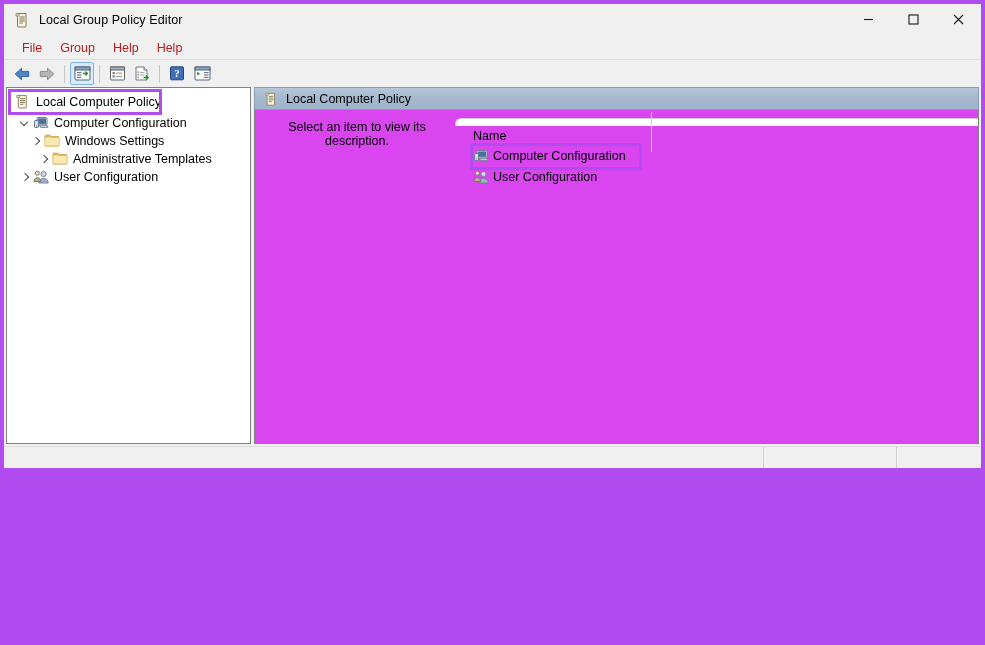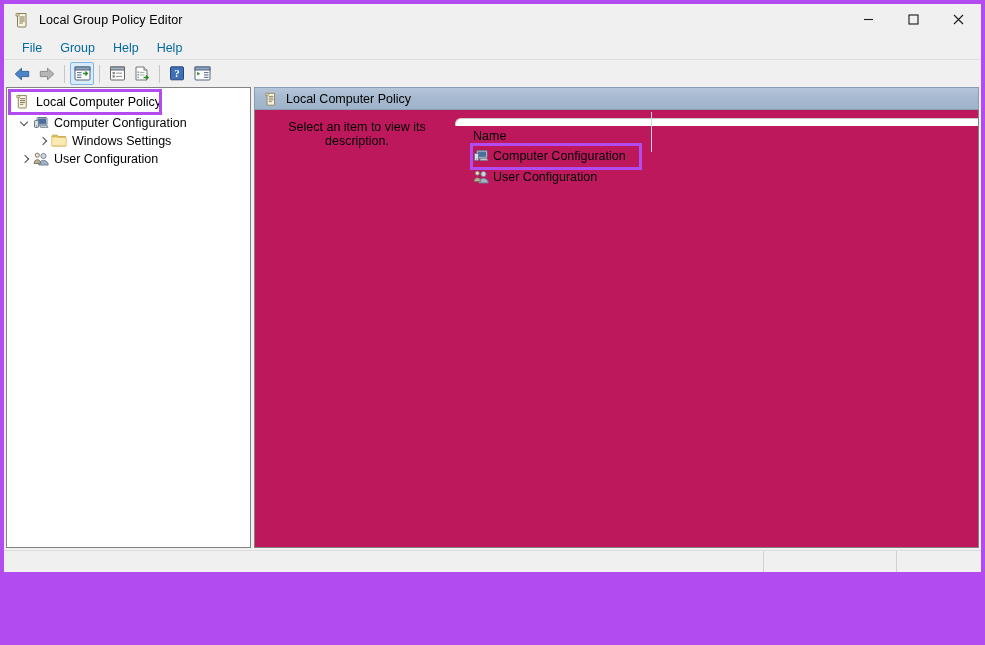--- a/index.html
+++ b/index.html
@@ -10,21 +10,21 @@
     overflow: hidden;
   }
   #app {
     position: relative;
     width: 985px; height: 645px;
     background: #b24cf0;
     padding: 4px 4px 5px 4px;
   }
   .window {
     position: relative;
-    width: 977px; height: 568px;
+    width: 977px; height: 464px;
     background: #f0f0f0;
     display: flex;
     flex-direction: column;
     overflow: hidden;
   }
 
   
   .titlebar {
     height: 32px;
     background: #f0f0f0;
@@ -58,21 +58,21 @@
     height: 24px;
     background: #f0f0f0;
     display: flex;
     align-items: center;
     padding-left: 9px;
     flex: 0 0 24px;
     border-bottom: 1px solid #dedede;
   }
   .menu-item {
     font-size: 12.5px;
-    color: #0369a1;
+    color: #b91c1c;
     padding: 2px 9px;
     line-height: 16px;
   }
 
   
   .toolbar {
     height: 27px;
     background: #f0f0f0;
     display: flex;
     align-items: center;
@@ -170,21 +170,21 @@
     display: flex;
     align-items: center;
     padding-left: 9px;
     flex: 0 0 22px;
     font-size: 12.5px;
   }
   .rp-header .hdr-icon { width:14px; height:14px; margin-right: 8px; position:relative;}
 
   .rp-body {
     flex: 1 1 auto;
-    background: #be185d;
+    background: #d946ef;
     border: 1px solid #828282;
     border-top: 1px solid #8a9cb2;
     display: flex;
     position: relative;
     min-height: 0;
   }
   .desc-col {
     width: 200px;
     flex: 0 0 200px;
     padding: 10px 0 0 4px;
@@ -448,34 +448,47 @@
               <rect x="5" y="3.4" width="8" height="5.5" fill="#4b6f9c"></rect>
               <path d="M6.5 10.2h7.5l1 2.2H7.5z" fill="#c9d2dc" stroke="#6b7a8c" stroke-width=".8"></path>
               <rect x="1.5" y="5.5" width="4" height="7" rx="0.7" fill="#d7dee6" stroke="#6b7a8c" stroke-width="1"></rect>
               <circle cx="3.5" cy="11" r="0.7" fill="#7b8b9c"></circle>
             </svg>
           </span>
           <span class="tree-label">Computer Configuration</span>
         </div>
 
 
-        <div class="tree-row" style="padding-left:28px;">
+        <div class="tree-row" style="padding-left:21px;">
           <span class="tw">
                 <span class="chev"></span>
               </span>
           <span class="node-icon">
             <svg width="16" height="14" viewBox="0 0 16 14">
               <path d="M1 3.2h5l1.4 1.6H15v7.6a.7.7 0 0 1-.7.7H1.7a.7.7 0 0 1-.7-.7z" fill="#f6d98a" stroke="#c99c2e" stroke-width=".9"></path>
               <path d="M1 2.2h5.2l1.2 1.4H15" fill="none" stroke="#c99c2e" stroke-width=".9"></path>
               <path d="M1.2 4.9h13.6v7.5H1.2z" fill="#fbe9b4" stroke="none"></path>
             </svg>
           </span>
           <span class="tree-label">Windows Settings</span>
         </div>
 
+        <div class="tree-row" style="padding-left:29px;">
+          <span class="tw">
+                <span class="chev"></span>
+              </span>
+          <span class="node-icon">
+            <svg width="16" height="14" viewBox="0 0 16 14">
+              <path d="M1 3.2h5l1.4 1.6H15v7.6a.7.7 0 0 1-.7.7H1.7a.7.7 0 0 1-.7-.7z" fill="#f6d98a" stroke="#c99c2e" stroke-width=".9"></path>
+              <path d="M1 2.2h5.2l1.2 1.4H15" fill="none" stroke="#c99c2e" stroke-width=".9"></path>
+              <path d="M1.2 4.9h13.6v7.5H1.2z" fill="#fbe9b4" stroke="none"></path>
+            </svg>
+          </span>
+          <span class="tree-label">Administrative Templates</span>
+        </div>
 
         <div class="tree-row" style="padding-left:10px;">
           <span class="tw">
                 <span class="chev"></span>
               </span>
           <span class="node-icon">
             <svg width="16" height="16" viewBox="0 0 16 16">
               <circle cx="10.5" cy="5" r="2.6" fill="#cfd8e2" stroke="#6b7a8c" stroke-width=".9"></circle>
               <path d="M5.8 14c0-2.7 2.1-4.6 4.7-4.6S15.2 11.3 15.2 14z" fill="#9fb4cb" stroke="#6b7a8c" stroke-width=".9"></path>
               <circle cx="4.3" cy="4.2" r="2.1" fill="#e7e1cf" stroke="#7a7058" stroke-width=".9"></circle>

